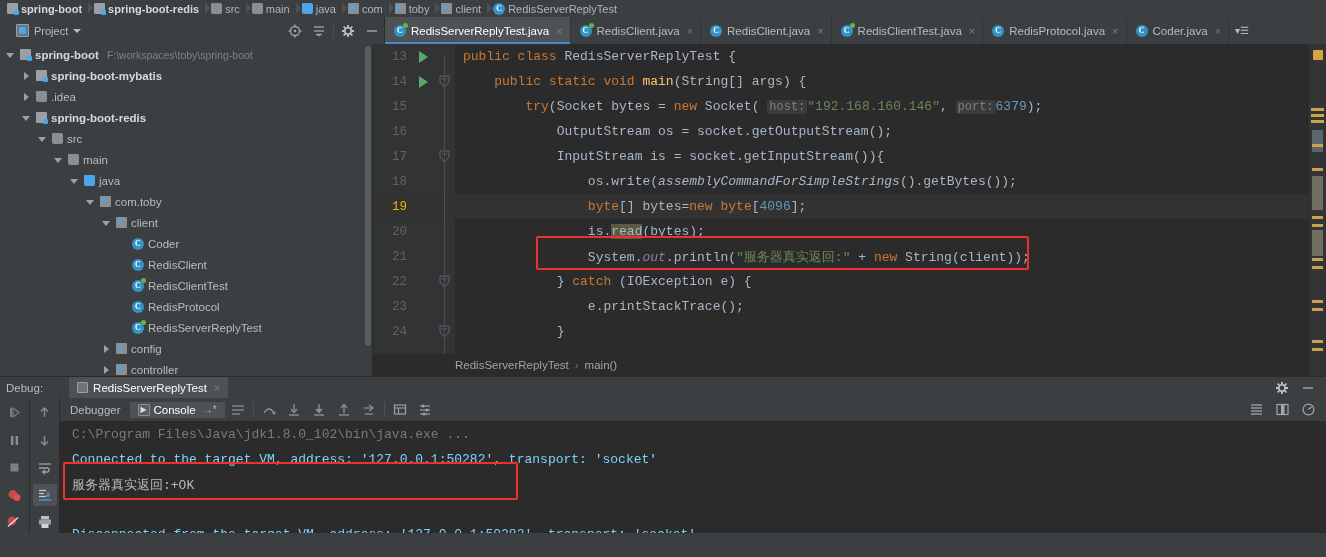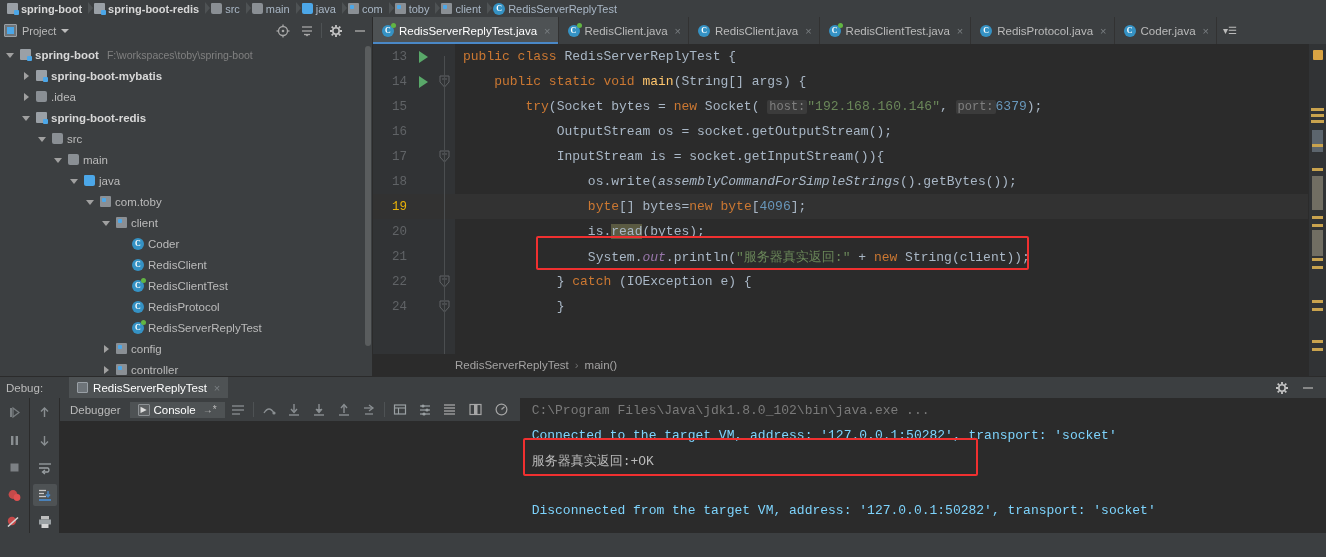--- a/index.html
+++ b/index.html
@@ -50,21 +50,21 @@
     background: #3592c4; color: #fff; font-size: 8px; font-weight: bold;
     display:flex;align-items:center;justify-content:center;
     font-family:"Liberation Serif",serif;
   }
   .ico-class.test::after{
     content:""; position:absolute; right:-2px; top:-2px;
     width:5px;height:5px;border-radius:50%;background:#62b543;
   }
 
   
-  .row2 { display: flex; height: 27px; background: #3c3f41; }
+  .row2 { display: flex; height: 27px; background: #3c3f41; padding-left: 12px; }
   .proj-toolbar {
     width: 373px; display: flex; align-items: center;
     border-right: 1px solid #2b2b2b; padding-left: 4px;
     background: #3c3f41;
   }
   .proj-label { display:flex; align-items:center; gap:5px; font-size:11px; color:#bbbbbb; }
   .proj-icon {
     width: 13px; height: 13px; background:#6e7479;
     border:1px solid #9aa0a6; border-radius:1px; position:relative;
   }
@@ -198,21 +198,21 @@
 
   .debug-body { display:flex; height: 135px; }
   .dbg-left-rail {
     width:30px; background:#3c3f41; border-right:1px solid #2b2b2b;
     display:flex; flex-direction:column; align-items:center; padding-top:4px; gap:6px;
   }
   .dbg-left-rail2 {
     width:30px; background:#3c3f41; border-right:1px solid #2b2b2b;
     display:flex; flex-direction:column; align-items:center; padding-top:4px; gap:6px;
   }
-  .dbg-main { flex:1; display:flex; flex-direction:row; background:#2b2b2b; }
+  .dbg-main { flex:1; display:flex; flex-direction:column; background:#2b2b2b; }
   .dbg-toolbar {
     display:flex; align-items:center; height:24px; background:#3c3f41;
     border-bottom:1px solid #2b2b2b; padding-left:2px; gap:1px;
   }
   .dbg-pill {
     display:flex; align-items:center; gap:4px; font-size:11.5px;
     padding:2px 8px; color:#bbbbbb;
   }
   .dbg-pill.sel { background:#4e5254; color:#ffffff; }
   .console-icon {
@@ -525,20 +525,26 @@
           <div class="cline">
             <span class="lno">22</span>
             <span class="gmark"></span>
             <span class="fold">
               <svg width="11" height="13" viewBox="0 0 11 13">
                 <path d="M1 1 h9 v6 l-4.5 5 L1 7 Z" fill="none" stroke="#606366" stroke-width="1"></path>
                 <line x1="3" y1="4" x2="8" y2="4" stroke="#606366" stroke-width="1"></line>
               </svg>
             </span>
             <span class="ctext">            <span class="plain">} </span><span class="kw">catch</span><span class="plain"> (IOException e) {</span></span>
+          </div>
+          <div class="cline">
+            <span class="lno">23</span>
+            <span class="gmark"></span>
+            <span class="fold"></span>
+            <span class="ctext">                <span class="plain">e.printStackTrace();</span></span>
           </div>
           <div class="cline">
             <span class="lno">24</span>
             <span class="gmark"></span>
             <span class="fold">
               <svg width="11" height="13" viewBox="0 0 11 13">
                 <path d="M1 1 h9 v6 l-4.5 5 L1 7 Z" fill="none" stroke="#606366" stroke-width="1"></path>
                 <line x1="3" y1="4" x2="8" y2="4" stroke="#606366" stroke-width="1"></line>
               </svg>
             </span>

